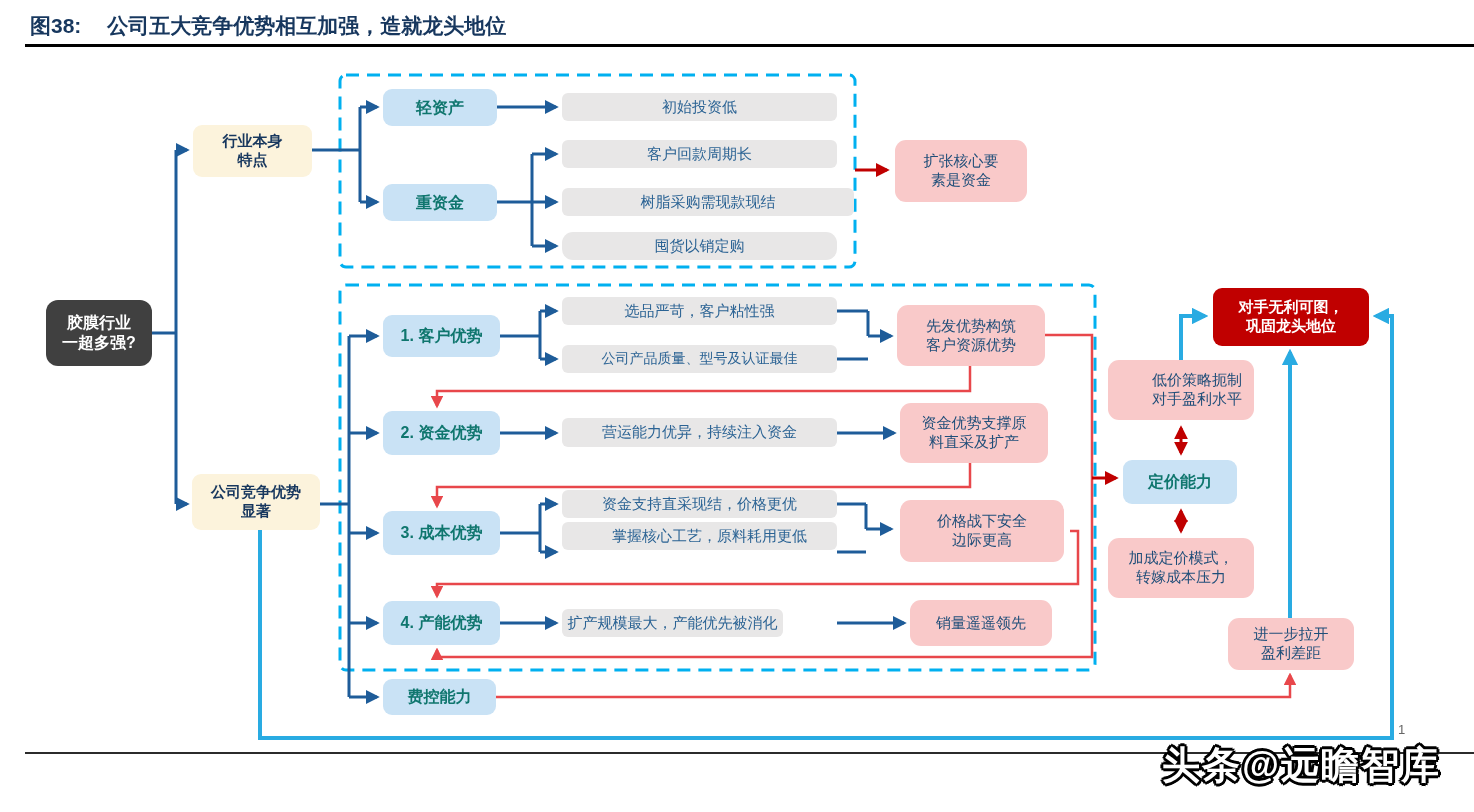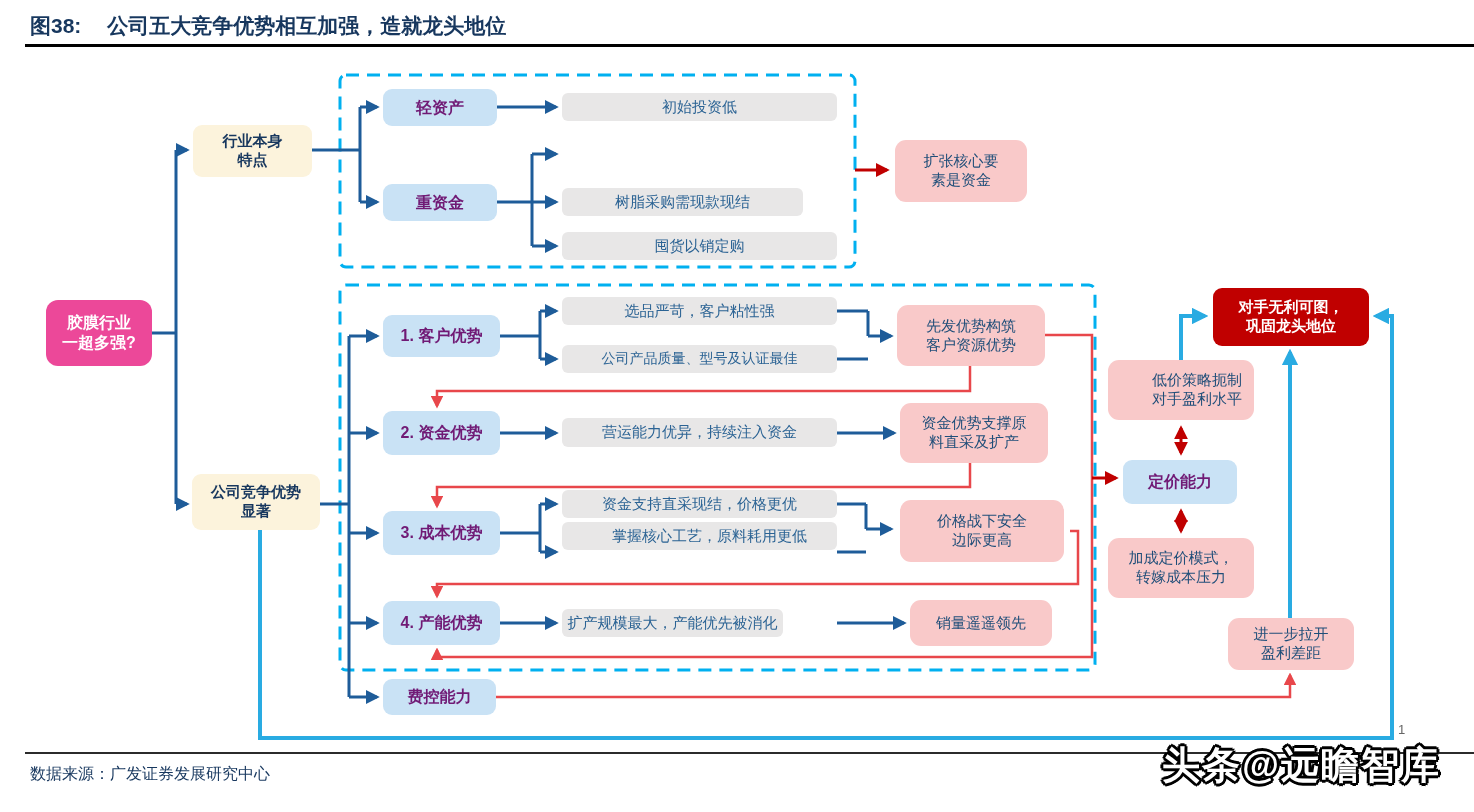--- a/index.html
+++ b/index.html
@@ -2,23 +2,23 @@
 <html><head>
 <meta charset="utf-8">
 <style>
   html,body{margin:0;padding:0;background:#fff;}
   #stage{position:relative;width:1474px;height:812px;background:#fff;overflow:hidden;
          font-family:"Liberation Sans","DejaVu Sans",sans-serif;}
   svg{position:absolute;left:0;top:0;}
   
   .node{position:absolute;display:flex;align-items:center;justify-content:center;
         text-align:center;white-space:pre-line;box-sizing:border-box;line-height:1.25;}
-  .blue-solid{background:#ec4899;color:#fff;font-weight:bold;font-size:16px;border-radius:12px;}
+  .blue-solid{background:#404040;color:#fff;font-weight:bold;font-size:16px;border-radius:12px;}
   .cream{background:#FCF3DC;color:#17375E;font-weight:bold;font-size:15px;border-radius:9px;}
-  .lightblue{background:#C9E2F5;color:#701a75;font-weight:bold;font-size:16px;border-radius:9px;}
+  .lightblue{background:#C9E2F5;color:#0f766e;font-weight:bold;font-size:16px;border-radius:9px;}
   .gray{background:#E8E7E7;color:#2B6394;font-size:15px;border-radius:6px;}
   .pink{background:#F9C9C9;color:#1F4E79;font-size:15px;border-radius:11px;}
   .darkred-solid{background:#C00000;color:#fff;font-weight:bold;font-size:15px;border-radius:9px;}
   
   #title-row{position:absolute;left:30px;top:12px;color:#17375E;font-size:21px;font-weight:bold;}
   #title-row .gap{display:inline-block;width:26px;}
   #title-underline{position:absolute;left:25px;top:44px;width:1449px;height:3px;background:#000;}
   #footer-line{position:absolute;left:25px;top:752px;width:1449px;height:2px;background:#2b2b2b;}
   #source-text{position:absolute;left:30px;top:764px;color:#17375E;font-size:16px;}
   #page-number{position:absolute;left:1398px;top:722px;color:#666;font-size:13px;}
@@ -113,22 +113,23 @@
   </svg>
 
   <div class="node blue-solid" style="left:46px;top:300px;width:106px;height:66px;">胶膜行业
 一超多强?</div>
   <div class="node cream" style="left:193px;top:125px;width:119px;height:52px;">行业本身
 特点</div>
 
   <div class="node lightblue" style="left:383px;top:89px;width:114px;height:37px;">轻资产</div>
   <div class="node lightblue" style="left:383px;top:184px;width:114px;height:37px;">重资金</div>
   <div class="node gray" style="left:562px;top:93px;width:275px;height:28px;">初始投资低</div>
-  <div class="node gray" style="left:562px;top:188px;width:241px;height:28px;">树脂采购需现款现结</div>
-  <div class="node gray" style="left:562px;top:232px;width:275px;height:28px;">囤货以销定购</div>
+  <div class="node gray" style="left:562px;top:140px;width:275px;height:28px;">客户回款周期长</div>
+  <div class="node gray" style="left:562px;top:188px;width:292px;height:28px;">树脂采购需现款现结</div>
+  <div class="node gray" style="left:562px;top:232px;width:275px;height:28px;border-radius:11px;">囤货以销定购</div>
   <div class="node pink" style="left:895px;top:140px;width:132px;height:62px;">扩张核心要
 素是资金</div>
 
   <div class="node cream" style="left:192px;top:474px;width:128px;height:56px;">公司竞争优势
 显著</div>
 
   <div class="node lightblue" style="left:383px;top:315px;width:117px;height:42px;">1. 客户优势</div>
   <div class="node gray" style="left:562px;top:297px;width:275px;height:28px;">选品严苛，客户粘性强</div>
   <div class="node gray" style="left:562px;top:345px;width:275px;height:28px;font-size:14px;">公司产品质量、型号及认证最佳</div>
   <div class="node pink" style="left:897px;top:305px;width:148px;height:61px;">先发优势构筑
@@ -156,16 +157,15 @@
   <div class="node lightblue" style="left:1123px;top:460px;width:114px;height:44px;">定价能力</div>
   <div class="node pink" style="left:1108px;top:538px;width:146px;height:60px;">加成定价模式，
 转嫁成本压力</div>
   <div class="node pink" style="left:1228px;top:618px;width:126px;height:52px;">进一步拉开
 盈利差距</div>
   <div class="node darkred-solid" style="left:1213px;top:288px;width:156px;height:58px;">对手无利可图，
 巩固龙头地位</div>
 
   <div id="page-number">1</div>
   <div id="footer-line"></div>
-  <div id="source-text">数据来源：广发证券发展研究中心</div>
   <div id="watermark">头条@远瞻智库</div>
 
 </div>
 
 </body></html>

